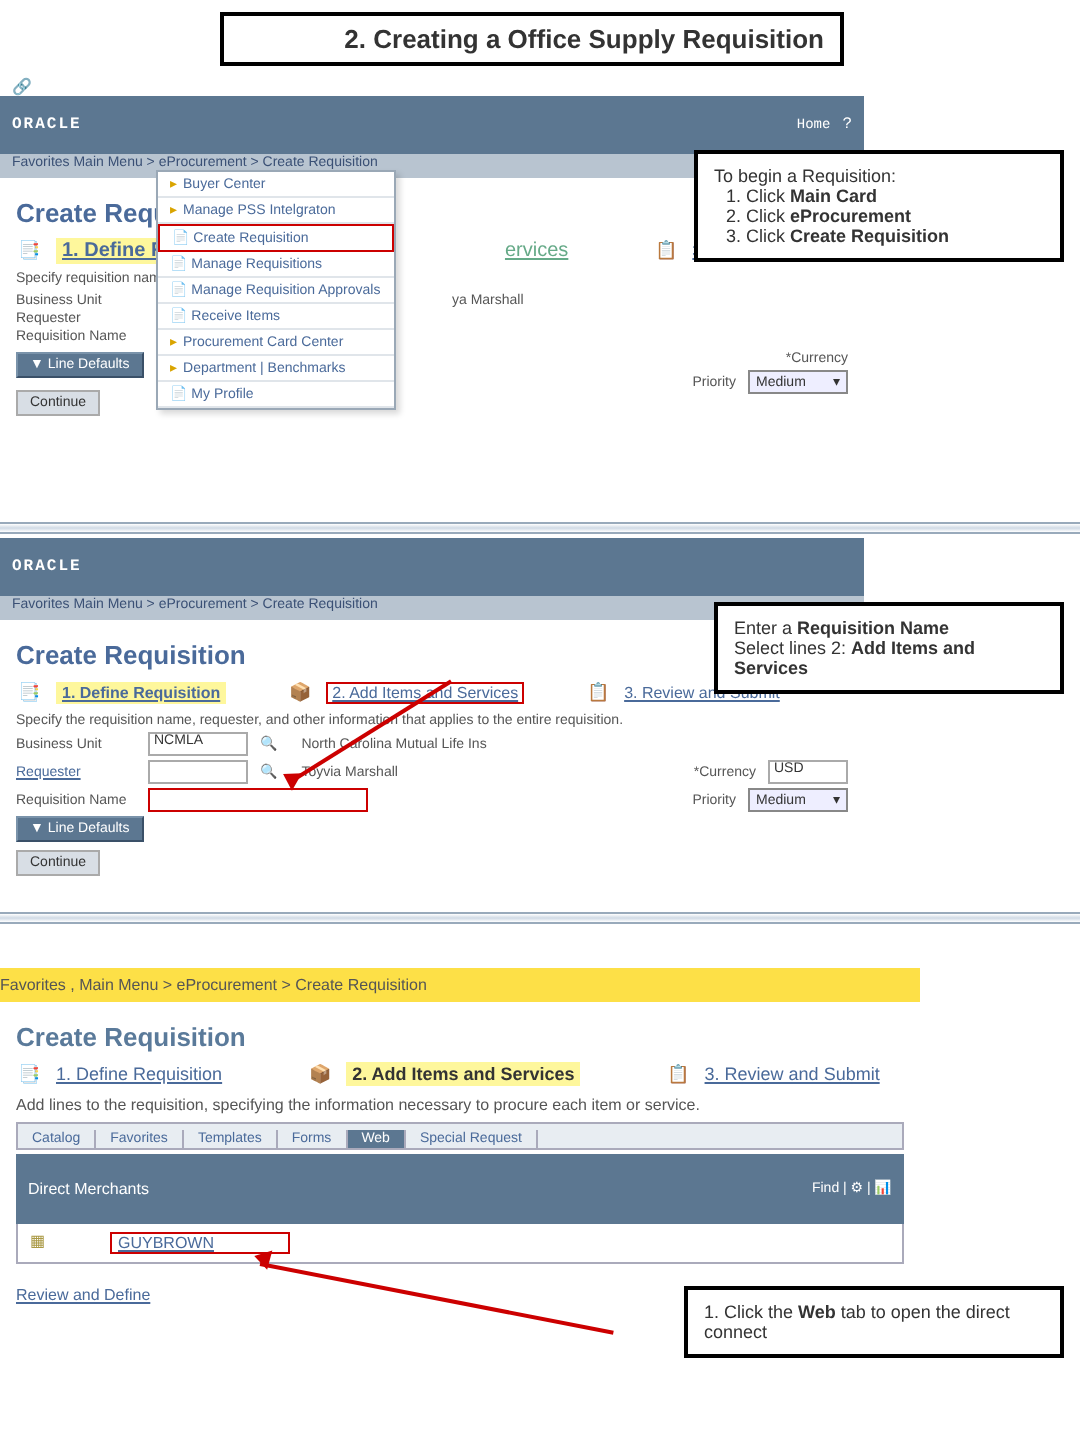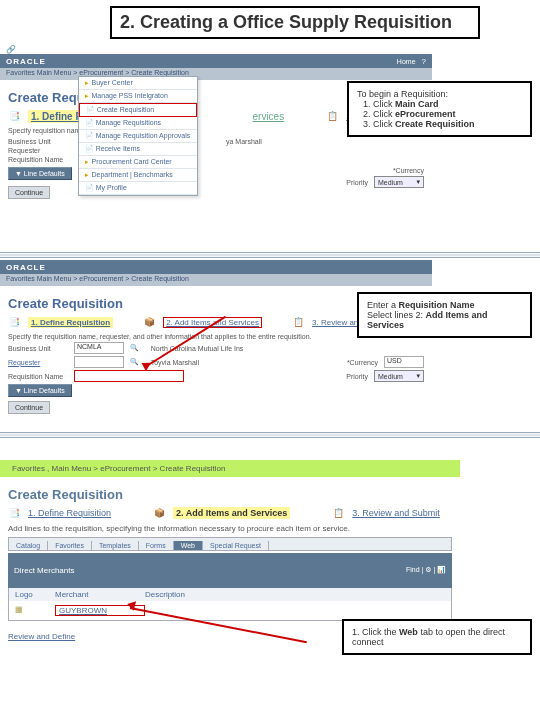--- a/index.html
+++ b/index.html
@@ -6,35 +6,36 @@
   body {
     width: 540px;
     font-family: Arial, sans-serif;
     font-size: 9px;
     background: #fff;
     color: #333;
   }
   .main-title-box {
     border: 2px solid #000;
     margin: 6px auto 6px 110px;
-    width: 370px;
+    width: 312px;
     padding: 4px 8px;
-    text-align: left;
+    text-align: right;
     font-weight: bold;
-    font-size: 18px;
+    font-size: 13px;
   }
   .section { position: relative; margin-bottom: 12px; }
   .oracle-bar {
     background: #5c7791;
     color: #fff;
-    height: 14px;
+    height: 29px;
     font-size: 8px;
     padding: 2px 6px;
     display: flex;
     align-items: center;
+    font-family: Liberation Mono, monospace;
   }
   .oracle-bar .spacer { flex: 1; }
   .oracle-bar-light {
     background: #b8c4d0;
     color: #3a5075;
     height: 12px;
     font-size: 7px;
     padding: 1px 6px;
   }
   .content-area { background: #fff; padding: 6px 8px; position: relative; }
@@ -268,21 +269,21 @@
   <div class="callout" style="top:32px; right:-100px; width:175px;">
     <div><span>Enter a </span><span class="cb">Requisition Name</span></div>
     <div><span>Select lines 2: </span><span class="cb">Add Items and Services</span></div>
   </div>
 </div>
 
 <div class="divider"></div>
 <div style="height:20px;"></div>
 
 <div class="section" style="width:460px;">
-  <div style="background:#bef264;padding:4px 12px;font-size:8px;color:#555;">
+  <div style="background:#fde047;padding:4px 0;font-size:8px;color:#555;">
     <span>Favorites  ,  Main Menu  &gt;  eProcurement  &gt;  Create Requisition</span>
   </div>
   <div class="content-area" style="min-height:170px;">
     <div class="page-hdr" style="color:#5a7a9a;">Create Requisition</div>
     <div class="step-row">
       <span class="step-icon icon-yellow">📑</span>
       <span class="step-link" style="font-size:9px;">1. Define Requisition</span>
       <span style="width:30px;"></span>
       <span class="step-icon" style="color:#8aa;">📦</span>
       <span class="step-highlight" style="font-size:9px;font-weight:bold;">2. Add Items and Services</span>
@@ -297,25 +298,20 @@
       <div class="tab">Templates</div>
       <div class="tab">Forms</div>
       <div class="tab active">Web</div>
       <div class="tab">Special Request</div>
     </div>
     <div class="subheader-bar" style="margin-top:2px;">
       <span>Direct Merchants</span>
       <span style="flex:1"></span>
       <span style="font-size:7px;">Find | ⚙ | 📊</span>
     </div>
-    <div style="display:flex;background:#eef2f6;border-left:1px solid #aab;border-right:1px solid #aab;padding:2px 6px;font-size:8px;color:#4a6a9a;">
-      <span style="width:40px;">Logo</span>
-      <span style="width:90px;">Merchant</span>
-      <span>Description</span>
-    </div>
     <div style="display:flex;border:1px solid #aab;border-top:none;padding:4px 6px;font-size:8px;">
       <span style="width:40px;color:#a94;">▦</span>
       <span style="width:90px;color:#4a6a9a;text-decoration:underline;border:1px solid #cc0000;padding:0 3px;">GUYBROWN</span>
     </div>
     <div style="margin-top:10px;">
       <span class="step-link" style="font-size:8px;">Review and Define</span>
     </div>
 
     <div class="red-line" style="top:130px;left:130px;width:180px;transform:rotate(11deg);"></div>
     <div class="red-arrowhead" style="top:124px;left:126px;transform:rotate(-75deg);"></div>

